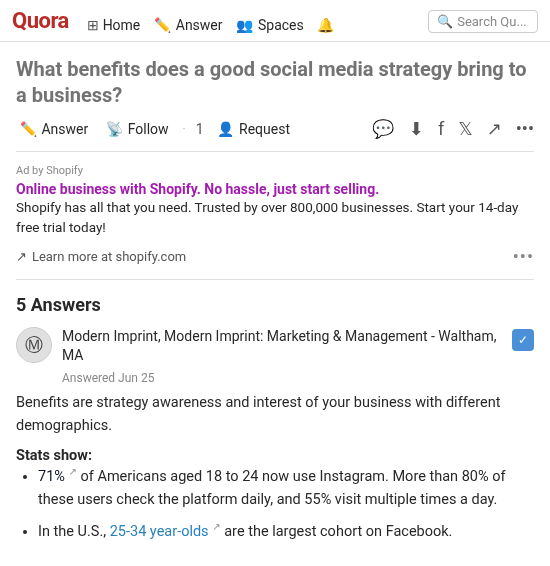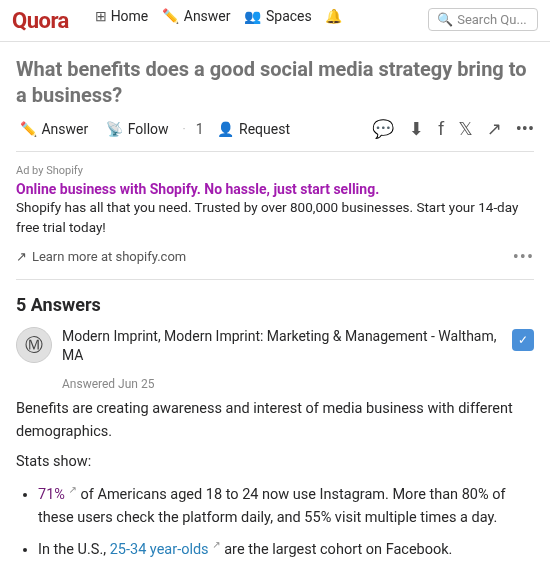--- a/index.html
+++ b/index.html
@@ -9,24 +9,24 @@
       color: #282829;
       background: #fff;
       width: 550px;
       min-height: 566px;
       overflow-x: hidden;
     }
 
     
     .nav {
       display: flex;
-      align-items: flex-start;
+      align-items: flex-end;
       padding: 8px 12px;
       border-bottom: 1px solid #e0e0e0;
-      gap: 26px;
+      gap: 18px;
     }
     .nav-logo {
       font-size: 22px;
       font-weight: 700;
       color: #b92b27;
       letter-spacing: -0.5px;
       flex-shrink: 0;
     }
     .nav-items {
       display: flex;
@@ -200,21 +200,21 @@
     }
     .answerer-name {
       font-size: 14px;
       font-weight: 400;
       color: #282829;
       line-height: 1.4;
     }
     .answerer-date {
       font-size: 12px;
       color: #888;
-      margin-top: 11px;
+      margin-top: 5px;
     }
     .verified-icon {
       width: 22px;
       height: 22px;
       background: #4a90d9;
       border-radius: 4px;
       display: flex;
       align-items: center;
       justify-content: center;
       color: white;
@@ -225,36 +225,36 @@
 
     
     .answer-body {
       font-size: 14.5px;
       color: #282829;
       line-height: 1.6;
       margin-bottom: 10px;
     }
     .stats-label {
       font-size: 14.5px;
-      font-weight: 400;
-      color: #282829;
-      margin-bottom: 12px;
+      font-weight: 700;
+      color: #282829;
+      margin-bottom: 0;
     }
     .bullet-list {
       list-style: disc;
       padding-left: 22px;
     }
     .bullet-list li {
       font-size: 14.5px;
       color: #282829;
       line-height: 1.6;
       margin-bottom: 8px;
     }
     .highlight-red {
-      color: #701a75;
+      color: #0f172a;
       text-decoration: none;
     }
     .highlight-blue {
       color: #2980b9;
       text-decoration: none;
       margin-top: 18px;
     }
   </style>
 </head>
 <body>
@@ -337,21 +337,21 @@
     </div>
     <div class="answerer-info">
       <div class="answerer-name">Modern Imprint, Modern Imprint: Marketing &amp; Management - Waltham, MA</div>
       <div class="answerer-date">Answered Jun 25</div>
     </div>
     <div class="verified-icon">
       <span>✓</span>
     </div>
   </div>
 
-  <div class="answer-body">Benefits are creating awareness and interest of media business with different demographics.</div>
+  <div class="answer-body">Benefits are strategy awareness and interest of your business with different demographics.</div>
   <div class="stats-label">Stats show:</div>
 
   <ul class="bullet-list">
     <li>
       <a href="#" class="highlight-red">71%</a>
       <span style="font-size:10px;color:#888;vertical-align:super;">↗</span>
       <span> of Americans aged 18 to 24 now use Instagram. More than 80% of these users check the platform daily, and 55% visit multiple times a day.</span>
     </li>
     <li>
       <span>In the U.S., </span>

